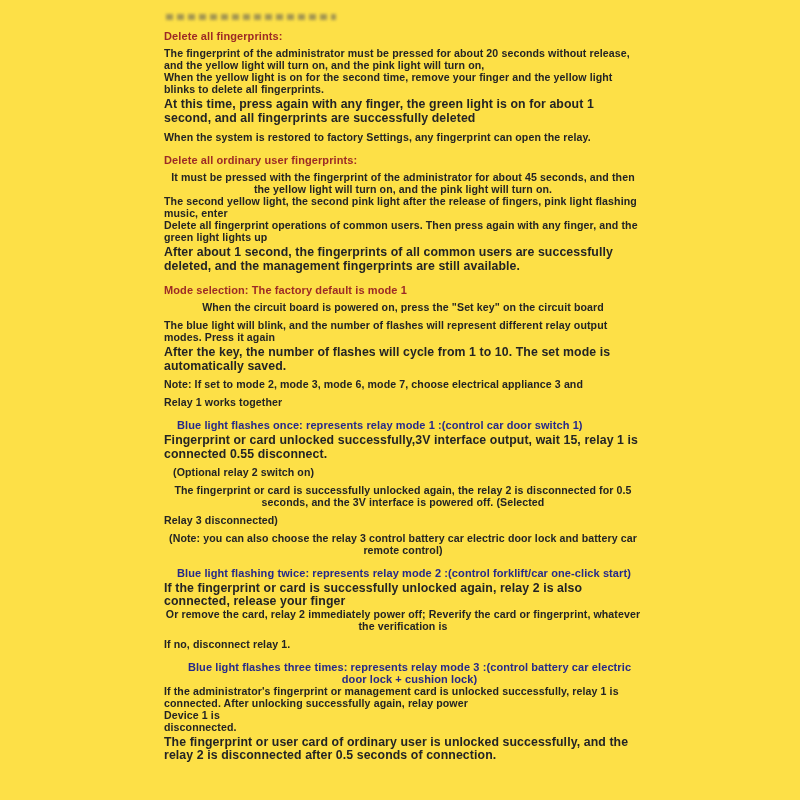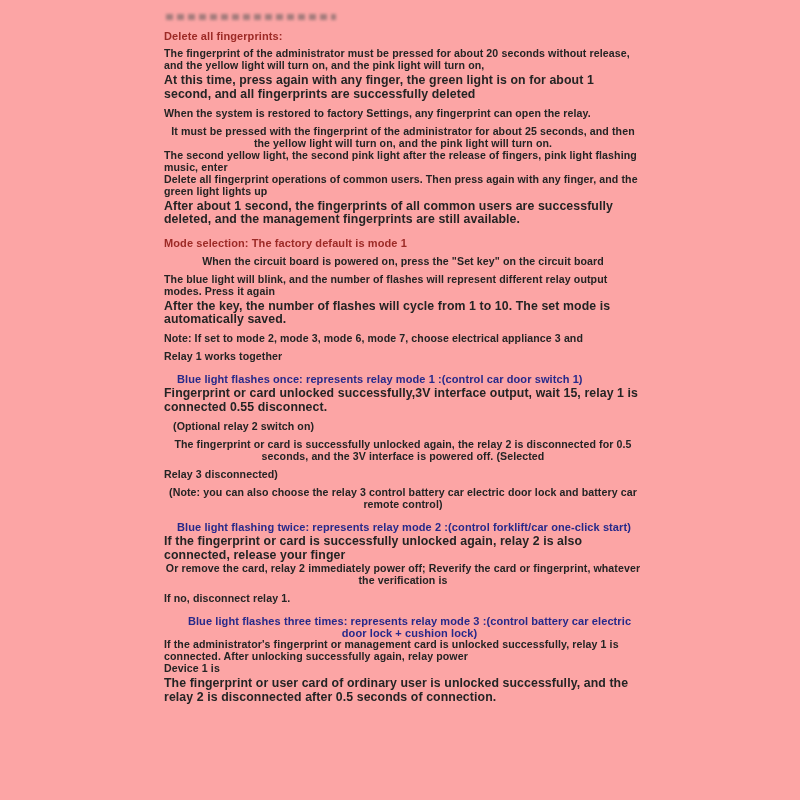--- a/index.html
+++ b/index.html
@@ -5,21 +5,21 @@
   html,body{margin:0;padding:0;}
   body{
     width:800px;height:800px;
     background:#ffffff;
     font-family:"Liberation Sans","DejaVu Sans",sans-serif;
     overflow:hidden;
   }
   .page{
     position:relative;
     width:800px;height:800px;
-    background:#fca5a5;
+    background:#fde047;
   }
   .doc{
     position:absolute;
     left:164px;top:14px;
     width:478px;
     color:#242424;
   }
   .remnant{
     height:6px;width:170px;margin:0 0 4px 2px;
     background:repeating-linear-gradient(90deg,#5a5a5a 0 7px,transparent 7px 11px);
@@ -43,23 +43,25 @@
 </style>
 </head>
 <body>
 
 <div class="page">
   <main class="doc">
     <div class="remnant"></div>
 
   <div class="blk h-red">Delete all fingerprints:</div>
       <div class="blk body">The fingerprint of the administrator must be pressed for about 20 seconds without release, and the yellow light will turn on, and the pink light will turn on,</div>
+      <div class="blk body tight">When the yellow light is on for the second time, remove your finger and the yellow light blinks to delete all fingerprints.</div>
       <div class="blk body-lg tight">At this time, press again with any finger, the green light is on for about 1 second, and all fingerprints are successfully deleted</div>
       <div class="blk body">When the system is restored to factory Settings, any fingerprint can open the relay.</div>
-      <div class="blk body center">It must be pressed with the fingerprint of the administrator for about 25 seconds, and then the yellow light will turn on, and the pink light will turn on.</div>
+      <div class="blk h-red">Delete all ordinary user fingerprints:</div>
+      <div class="blk body center">It must be pressed with the fingerprint of the administrator for about 45 seconds, and then the yellow light will turn on, and the pink light will turn on.</div>
       <div class="blk body tight">The second yellow light, the second pink light after the release of fingers, pink light flashing music, enter</div>
       <div class="blk body tight">Delete all fingerprint operations of common users. Then press again with any finger, and the green light lights up</div>
       <div class="blk body-lg tight">After about 1 second, the fingerprints of all common users are successfully deleted, and the management fingerprints are still available.</div>
       <div class="blk h-red">Mode selection: The factory default is mode 1</div>
       <div class="blk body center">When the circuit board is powered on, press the "Set key" on the circuit board</div>
       <div class="blk body">The blue light will blink, and the number of flashes will represent different relay output modes. Press it again</div>
       <div class="blk body-lg tight">After the key, the number of flashes will cycle from 1 to 10. The set mode is automatically saved.</div>
       <div class="blk body">Note: If set to mode 2, mode 3, mode 6, mode 7, choose electrical appliance 3 and</div>
       <div class="blk body">Relay 1 works together</div>
       <div class="blk h-blue">Blue light flashes once: represents relay mode 1 :(control car door switch 1)</div>
@@ -68,15 +70,16 @@
       <div class="blk body center">The fingerprint or card is successfully unlocked again, the relay 2 is disconnected for 0.5 seconds, and the 3V interface is powered off. (Selected</div>
       <div class="blk body">Relay 3 disconnected)</div>
       <div class="blk body center">(Note: you can also choose the relay 3 control battery car electric door lock and battery car remote control)</div>
       <div class="blk h-blue">Blue light flashing twice: represents relay mode 2 :(control forklift/car one-click start)</div>
       <div class="blk body-lg tight">If the fingerprint or card is successfully unlocked again, relay 2 is also connected, release your finger</div>
       <div class="blk body center tight">Or remove the card, relay 2 immediately power off; Reverify the card or fingerprint, whatever the verification is</div>
       <div class="blk body">If no, disconnect relay 1.</div>
       <div class="blk h-blue center">Blue light flashes three times: represents relay mode 3 :(control battery car electric door lock + cushion lock)</div>
       <div class="blk body tight">If the administrator's fingerprint or management card is unlocked successfully, relay 1 is connected. After unlocking successfully again, relay power</div>
       <div class="blk body tight">Device 1 is</div>
+      <div class="blk body tight">disconnected.</div>
       <div class="blk body-lg tight">The fingerprint or user card of ordinary user is unlocked successfully, and the relay 2 is disconnected after 0.5 seconds of connection.</div>
     </main>
 </div>
 
 </body></html>

